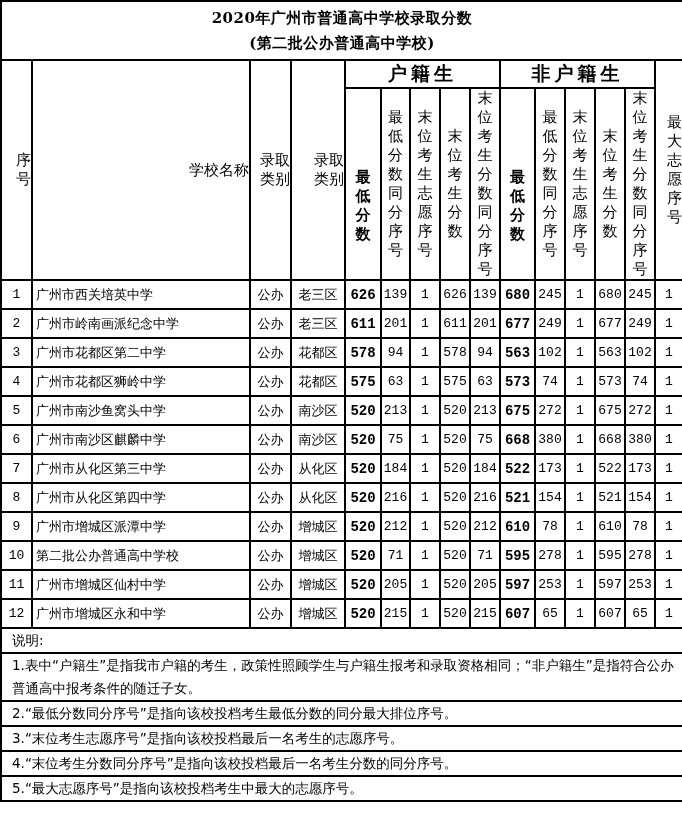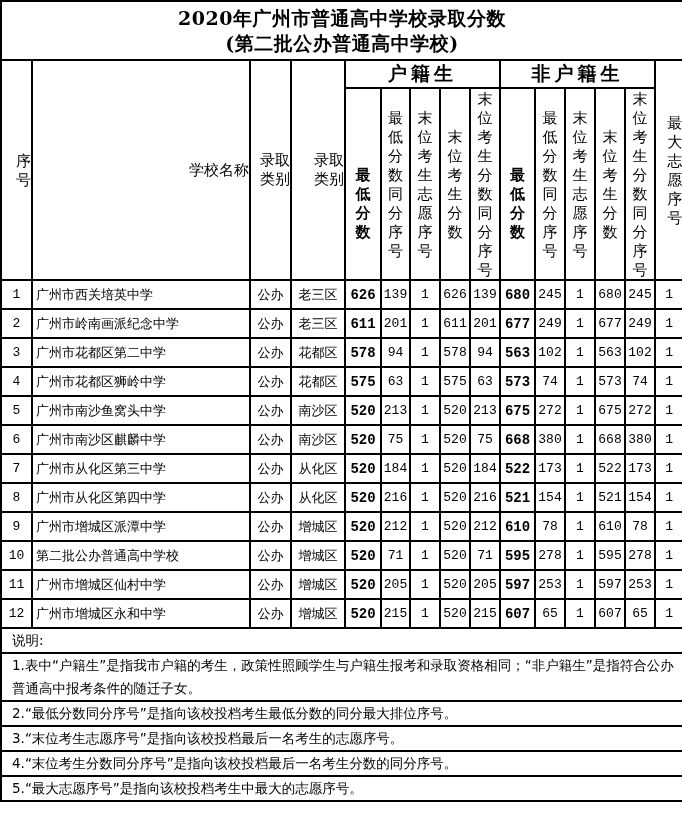--- a/index.html
+++ b/index.html
@@ -1,23 +1,23 @@
 <!DOCTYPE html>
 <html><head>
 <meta charset="utf-8">
 <style>
   html, body { margin:0; padding:0; background:#fff; }
   body { width:682px; height:834px; overflow:hidden; font-family:"DejaVu Serif","Liberation Serif",serif; color:#000; }
   table { border-collapse:collapse; table-layout:fixed; width:682px; }
   td, th { border:2px solid #000; padding:0; text-align:center; vertical-align:middle; font-weight:normal; overflow:hidden; }
-  .title-cell { height:57px; font-size:19px; font-weight:bold; line-height:25px; letter-spacing:0.5px; }
+  .title-cell { height:57px; font-size:15px; font-weight:bold; line-height:25px; letter-spacing:0.5px; }
   .group-hdr { height:23px; font-size:19px; font-weight:bold; letter-spacing:4px;border-radius:14px; }
   .sub-hdr { height:188px; }
-  .vtext { font-size:15px; line-height:19px; display:inline-block; width:16px; word-break:break-all; white-space:normal; font-family:Liberation Sans, sans-serif; }
-  .vtext.bold { font-weight:bold; font-family:Liberation Mono, monospace;margin-top:42px; }
+  .vtext { font-size:15px; line-height:19px; display:inline-block; width:16px; word-break:break-all; white-space:normal; font-family:Liberation Serif, serif; }
+  .vtext.bold { font-weight:bold; font-family:Liberation Sans, sans-serif;margin-top:42px; }
   .hdr-h { font-size:15px; line-height:19px; font-family:"DejaVu Sans","Liberation Sans",sans-serif;text-align:right; }
   .hdr-2c { display:inline-block; width:34px; word-break:break-all; white-space:normal; }
   .row td { height:27px; font-size:13px; font-family:"Liberation Mono","DejaVu Sans Mono",monospace; }
   .row td.name { text-align:left; padding-left:3px; font-family:"DejaVu Sans","Liberation Sans",sans-serif; font-size:13px; white-space:nowrap;margin-top:13px; }
   .row td.cjk { font-family:"DejaVu Sans","Liberation Sans",sans-serif; font-size:13px; white-space:nowrap; }
   .row td.b { font-weight:bold; font-size:14px; }
   .note td { text-align:left; padding-left:10px; font-family:"DejaVu Sans","Liberation Sans",sans-serif; font-size:13.5px; line-height:23px; }
 </style>
 </head>
 <body>

